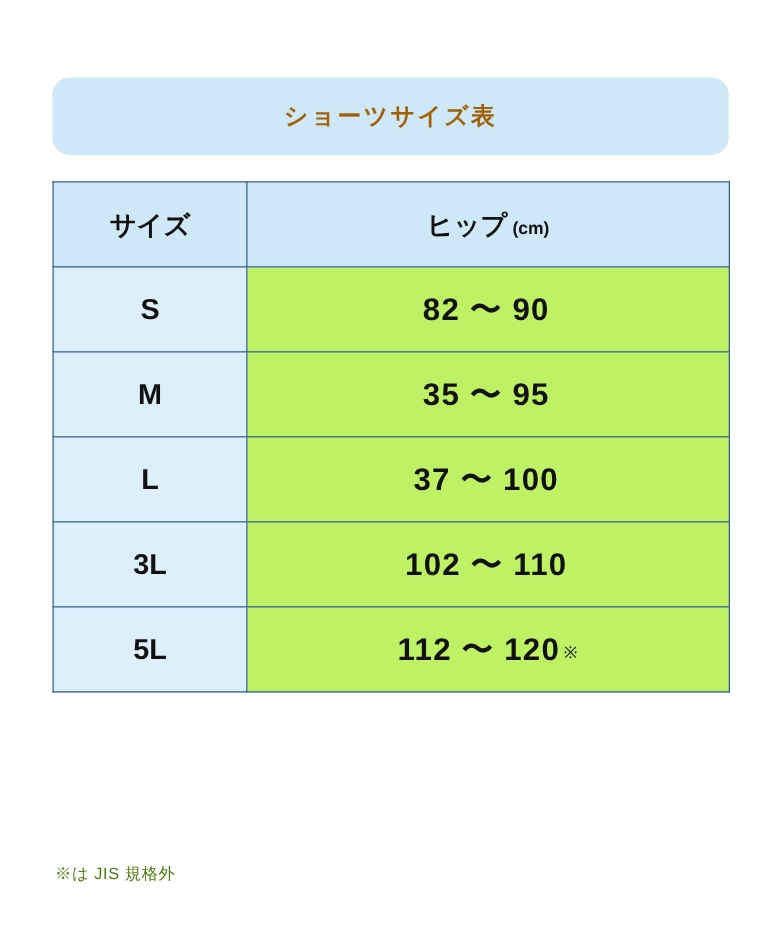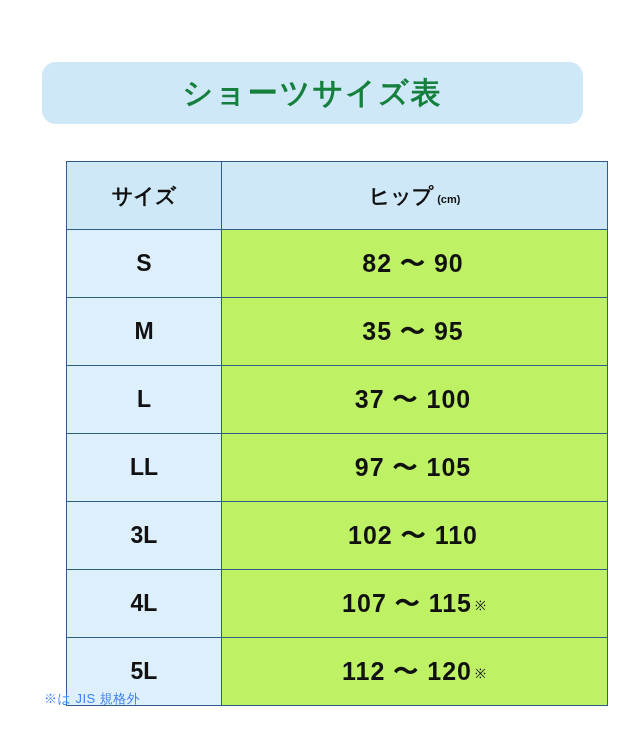--- a/index.html
+++ b/index.html
@@ -26,53 +26,52 @@
     top: 62px;
     width: 541px;
     height: 62px;
     background: #cfe8f7;
     border-radius: 14px;
     display: flex;
     align-items: center;
     justify-content: center;
   }
   .title-text {
-    font-size: 30px;
+    font-size: 19px;
     font-weight: bold;
     letter-spacing: 2px;
-    color: #15803d;
+    color: #a16207;
     font-family: Liberation Mono, monospace;
   }
   .size-table {
     position: absolute;
     left: 42px;
-    top: 161px;
+    top: 145px;
     width: 541px;
     border-collapse: collapse;
     table-layout: fixed;
-    margin-left: 24px;
   }
   .size-table td, .size-table th {
     border: 1px solid #2f5d8a;
     text-align: center;
     padding: 0;
     height: 67px;
     vertical-align: middle;
   }
   .col-size { width: 155px; }
   .col-hip  { width: 386px; }
 
   .head-cell {
     background: #cfe8f7;
     font-size: 21px;
     font-weight: bold;
     color: #111111;
   }
   .head-unit {
-    font-size: 11px;
+    font-size: 14px;
     font-weight: bold;
     margin-left: 4px;
     vertical-align: baseline;
   }
   .size-cell {
     background: #ddeffb;
     font-size: 23px;
     font-weight: bold;
     color: #111111;
   }
@@ -87,21 +86,21 @@
     font-size: 13px;
     font-weight: normal;
     margin-left: 3px;
     vertical-align: middle;
   }
   .footnote {
     position: absolute;
     left: 44px;
     top: 690px;
     font-size: 13px;
-    color: #3b82f6;
+    color: #4d7c0f;
     letter-spacing: 0.5px;
   }
 </style>
 </head>
 <body>
 
 <div class="page">
 
   <div class="title-banner">
     <span class="title-text">ショーツサイズ表</span>
@@ -133,35 +132,23 @@
           <span>35 〜 95</span><span class="note-mark"></span>
         </td>
       </tr>
       <tr>
         <td class="size-cell">L</td>
         <td class="hip-cell">
           <span>37 〜 100</span><span class="note-mark"></span>
         </td>
       </tr>
       <tr>
-        <td class="size-cell">LL</td>
-        <td class="hip-cell">
-          <span>97 〜 105</span><span class="note-mark"></span>
-        </td>
-      </tr>
-      <tr>
         <td class="size-cell">3L</td>
         <td class="hip-cell">
           <span>102 〜 110</span><span class="note-mark"></span>
-        </td>
-      </tr>
-      <tr>
-        <td class="size-cell">4L</td>
-        <td class="hip-cell">
-          <span>107 〜 115</span><span class="note-mark">※</span>
         </td>
       </tr>
       <tr>
         <td class="size-cell">5L</td>
         <td class="hip-cell">
           <span>112 〜 120</span><span class="note-mark">※</span>
         </td>
       </tr>
     </tbody>
   </table>

